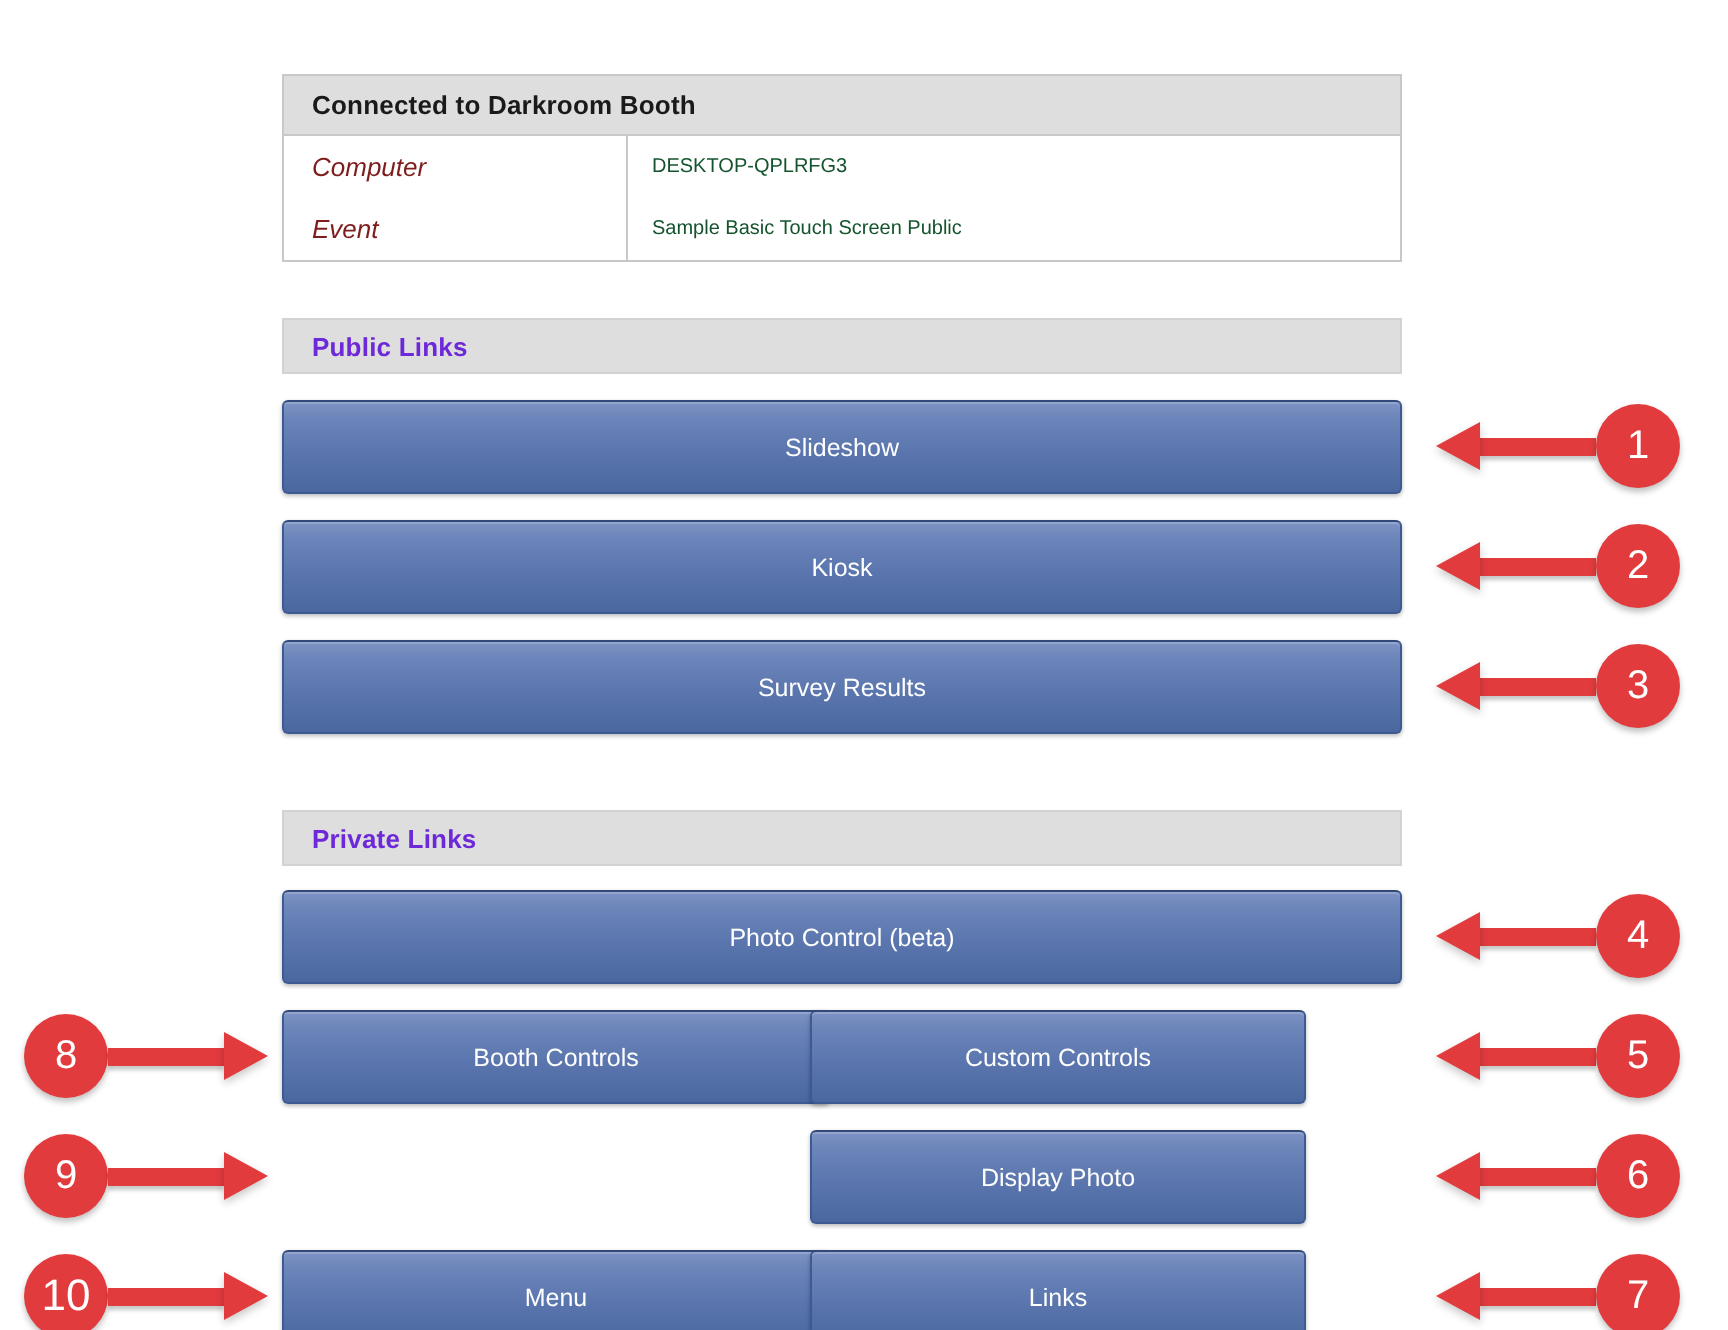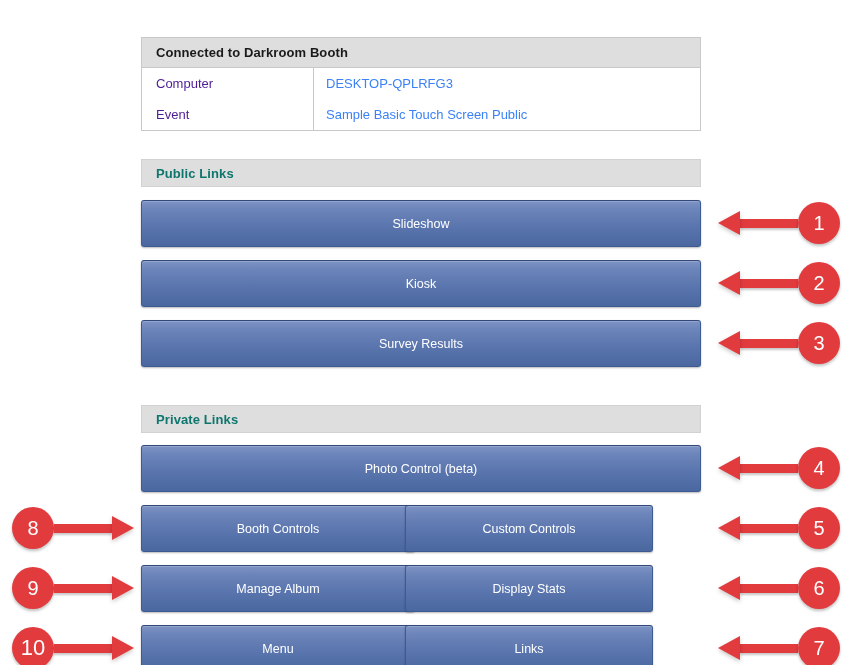--- a/index.html
+++ b/index.html
@@ -27,38 +27,39 @@
     font-size:13px;
     color:#1a1a1a;
     padding:7px 0 7px 14px;
     letter-spacing:.1px;
   }
   .info-table td.label{
     width:157px;
     border-right:1px solid #c8c8c8;
     padding:8px 0 8px 14px;
     font-size:13px;
-    color:#4c1d95;
+    color:#7f1d1d;
+    font-style:italic;
   }
   .info-table td.value{
     padding:8px 0 8px 12px;
-    font-size:13px;
-    color:#3b82f6;
+    font-size:10px;
+    color:#14532d;
   }
   .info-table tr.data-row td{background:#fff;}
 
   
   .section-header{
     position:absolute;left:141px;width:560px;height:28px;
     background:#dedede;
     border:1px solid #d2d2d2;
     box-sizing:border-box;
     font-weight:bold;
     font-size:13px;
-    color:#0f766e;
+    color:#6d28d9;
     display:flex;align-items:center;
     padding-left:14px;
     letter-spacing:.1px;
   }
   #sec-public{top:131px;}
   #sec-private{top:377px;}
 
   
   .btn{
     position:absolute;
@@ -133,22 +134,21 @@
   <div class="btn wide" style="top:232px">Kiosk</div>
   <div class="btn wide" style="top:292px">Survey Results</div>
 
   <div class="section-header" id="sec-private">Private Links</div>
 
   <div class="btn wide" style="top:417px">Photo Control (beta)</div>
 
   <div class="btn half-left" style="top:477px">Booth Controls</div>
   <div class="btn half-right" style="top:477px">Custom Controls</div>
 
-  <div class="btn half-left" style="top:537px">Manage Album</div>
-  <div class="btn half-right" style="top:537px">Display Stats</div>
+  <div class="btn half-right" style="top:537px">Display Photo</div>
 
   <div class="btn half-left" style="top:597px">Menu</div>
   <div class="btn half-right" style="top:597px">Links</div>
 
   <div class="annot left" style="left:718px;top:172px">
     <div class="head"></div>
     <div class="shaft" style="width:58px"></div>
     <div class="badge">1</div>
   </div>
 

